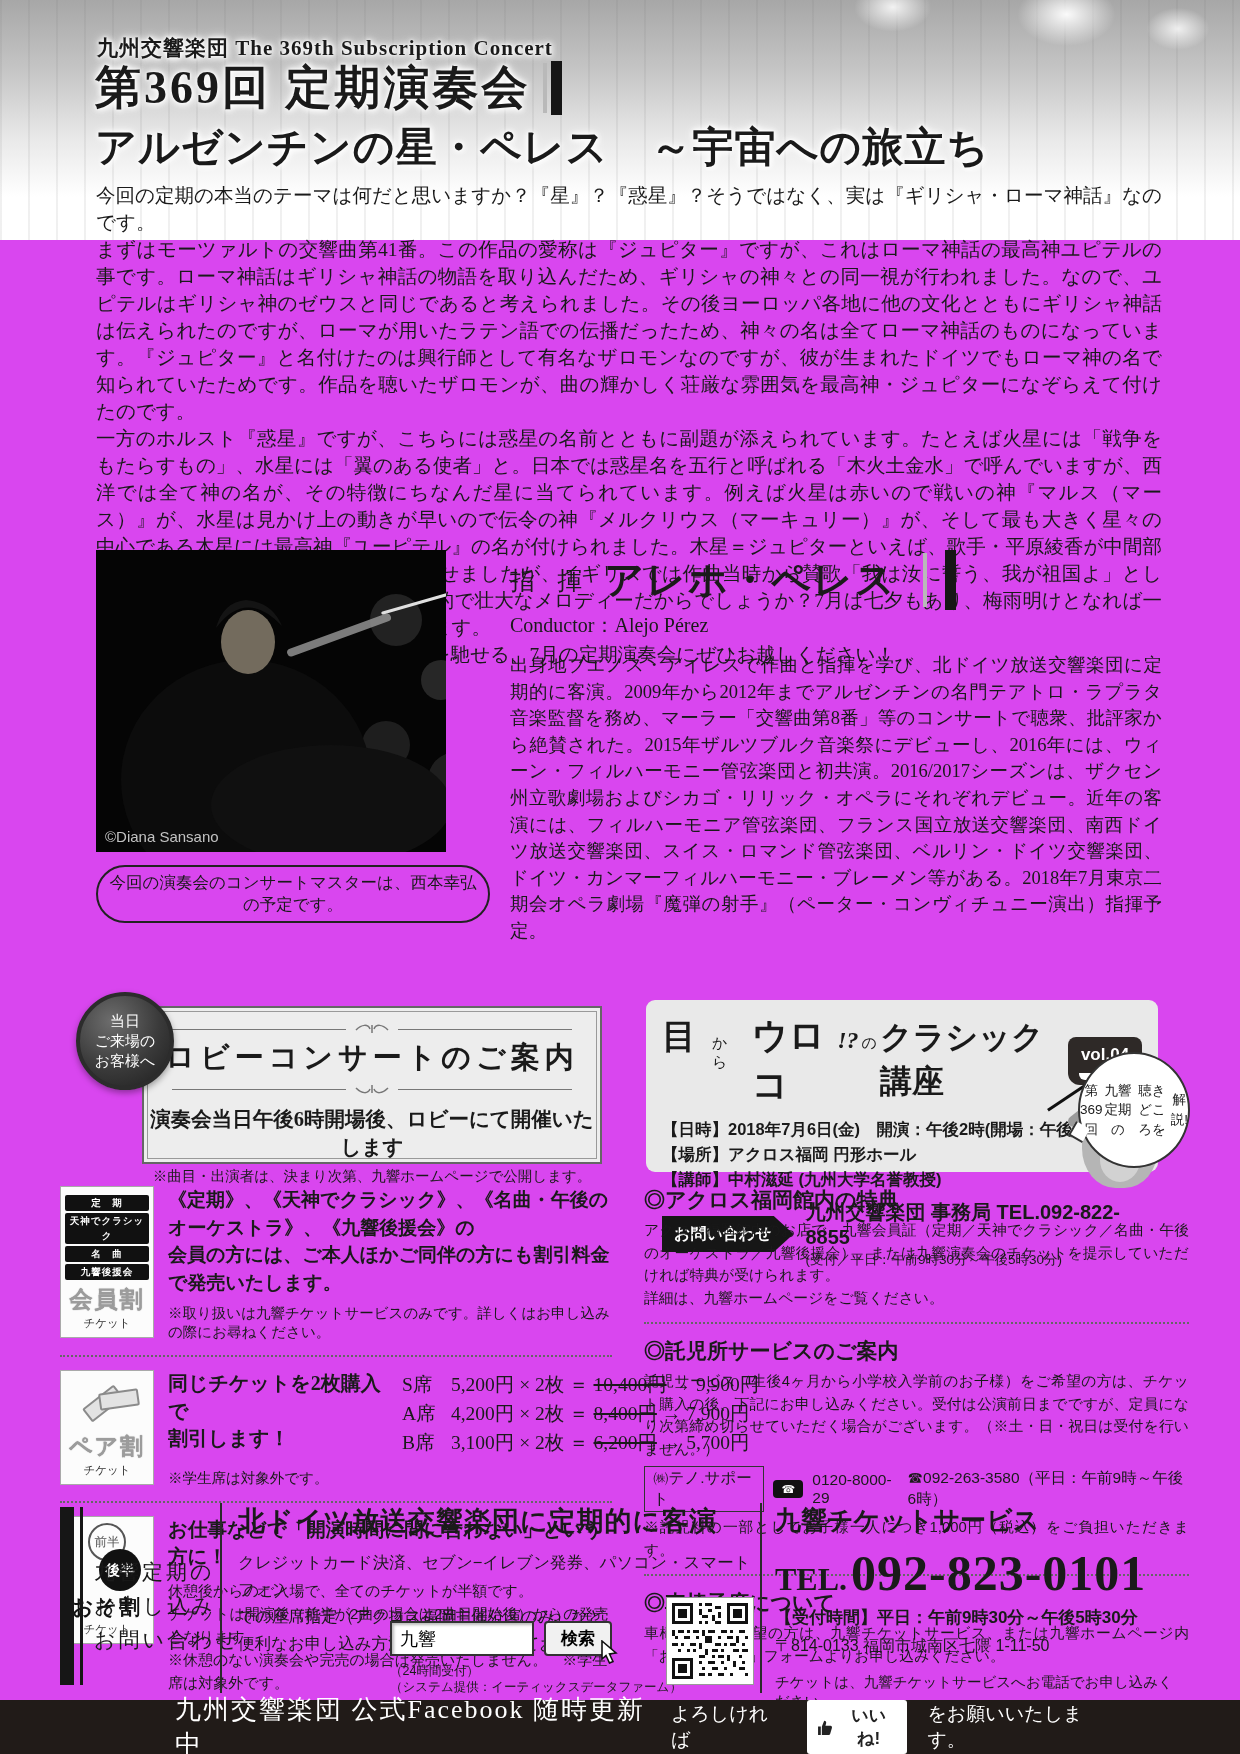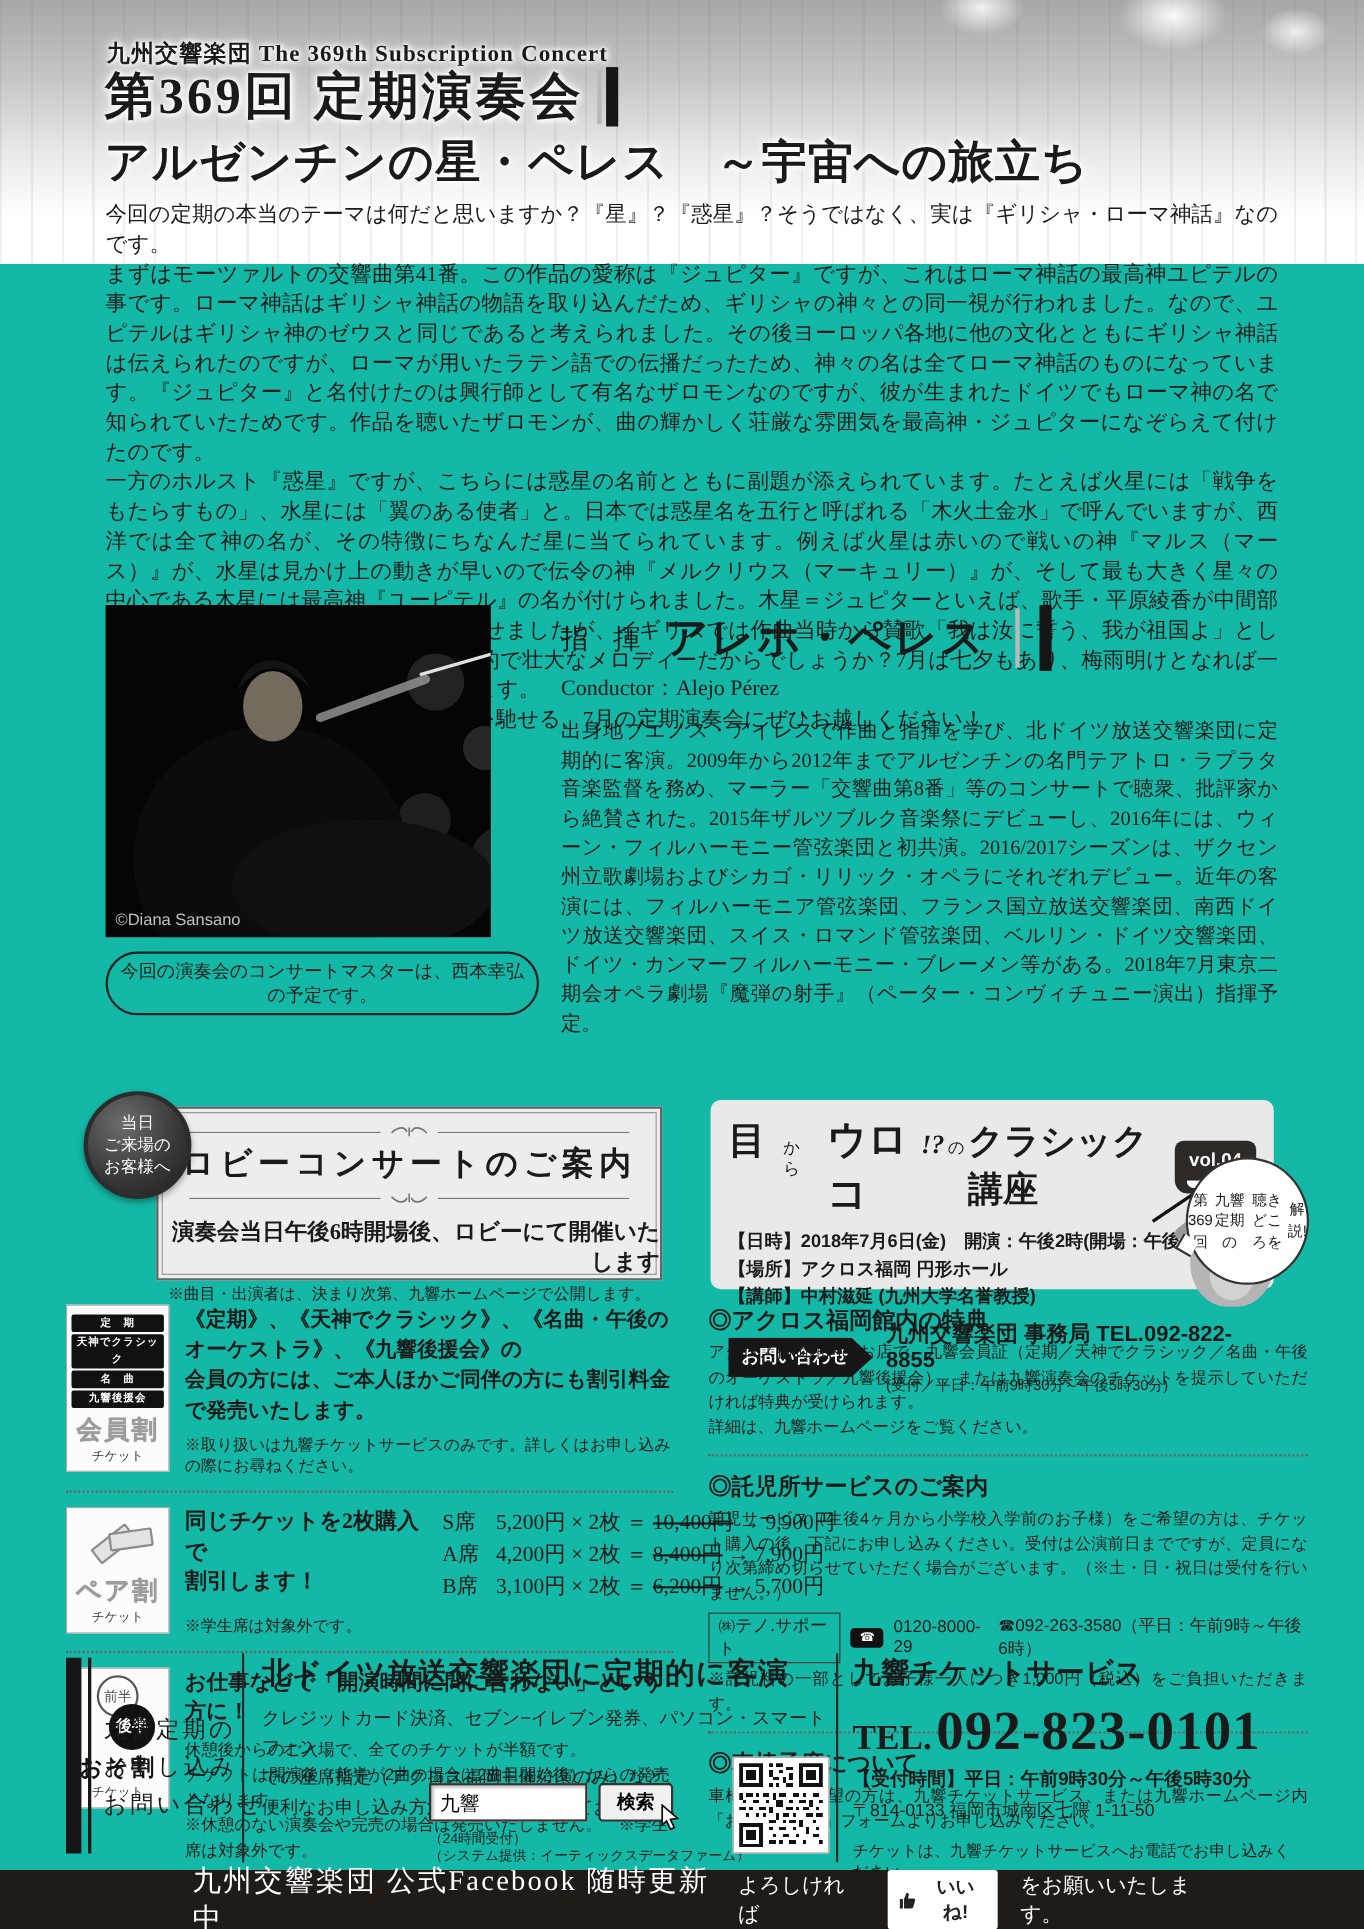--- a/index.html
+++ b/index.html
@@ -1,17 +1,17 @@
 <!DOCTYPE html>
 <html><head>
 <meta charset="utf-8">
 <style>
   * { margin:0; padding:0; box-sizing:border-box; }
   body { background:#fff; }
-  .page { position:relative; width:1240px; height:1754px; margin:0 auto; background:#14b8a6;
+  .page { position:relative; width:1240px; height:1754px; margin:0 auto; background:#d946ef;
           font-family:"Liberation Serif", serif; color:#1a1a1a; overflow:hidden; }
   .gothic { font-family:"Liberation Sans", sans-serif; }
 
   
   .header { position:absolute; top:0; left:0; width:100%; height:240px;
     background:
       radial-gradient(ellipse 70px 45px at 86% 6%, rgba(255,255,255,.95), rgba(255,255,255,0) 70%),
       radial-gradient(ellipse 55px 35px at 72% 3%, rgba(255,255,255,.85), rgba(255,255,255,0) 70%),
       radial-gradient(ellipse 45px 30px at 95% 12%, rgba(255,255,255,.8), rgba(255,255,255,0) 70%),
       repeating-linear-gradient(90deg, rgba(110,110,110,.10) 0 2px, rgba(255,255,255,0) 2px 28px),
@@ -44,21 +44,21 @@
   .cond-en { font-size:20px; margin-top:2px; }
   .cond-bio { margin-top:13px; font-size:18.5px; line-height:26.6px; text-align:justify; }
 
   
   .lobby-box { position:absolute; left:142px; top:1006px; width:460px; height:158px;
     background:#ededed; border:2px solid #666;
     box-shadow: inset 0 0 0 3px #ededed, inset 0 0 0 4px #999; padding-top:10px; }
   .orn-row { display:flex; align-items:center; gap:8px; margin:4px 28px 0; }
   .orn-line { flex:1; border-top:1.5px solid #777; height:0; }
   .lobby-title { text-align:center; font-size:29px; font-weight:bold; letter-spacing:5px; margin-top:2px; }
-  .lobby-main { text-align:right; font-size:20.5px; font-weight:bold; margin-top:9px; }
+  .lobby-main { text-align:center; font-size:20.5px; font-weight:bold; margin-top:9px; }
   .lobby-note { text-align:center; font-size:14.5px; margin-top:6px; }
   .lobby-badge { position:absolute; left:76px; top:992px; width:98px; height:98px; border-radius:50%;
     background:radial-gradient(circle at 35% 28%, #6d6d6d, #3a3a3a 55%, #242424 90%);
     border:4px solid #2c2c2c; color:#fff; display:flex; flex-direction:column;
     align-items:center; justify-content:center; font-size:15px; line-height:1.35; text-align:center;
     box-shadow:0 3px 6px rgba(0,0,0,.35); }
 
   
   .lecture { position:absolute; left:646px; top:1000px; width:512px; height:172px;
              background:#e9e9e9; border-radius:9px; padding:12px 16px; }

